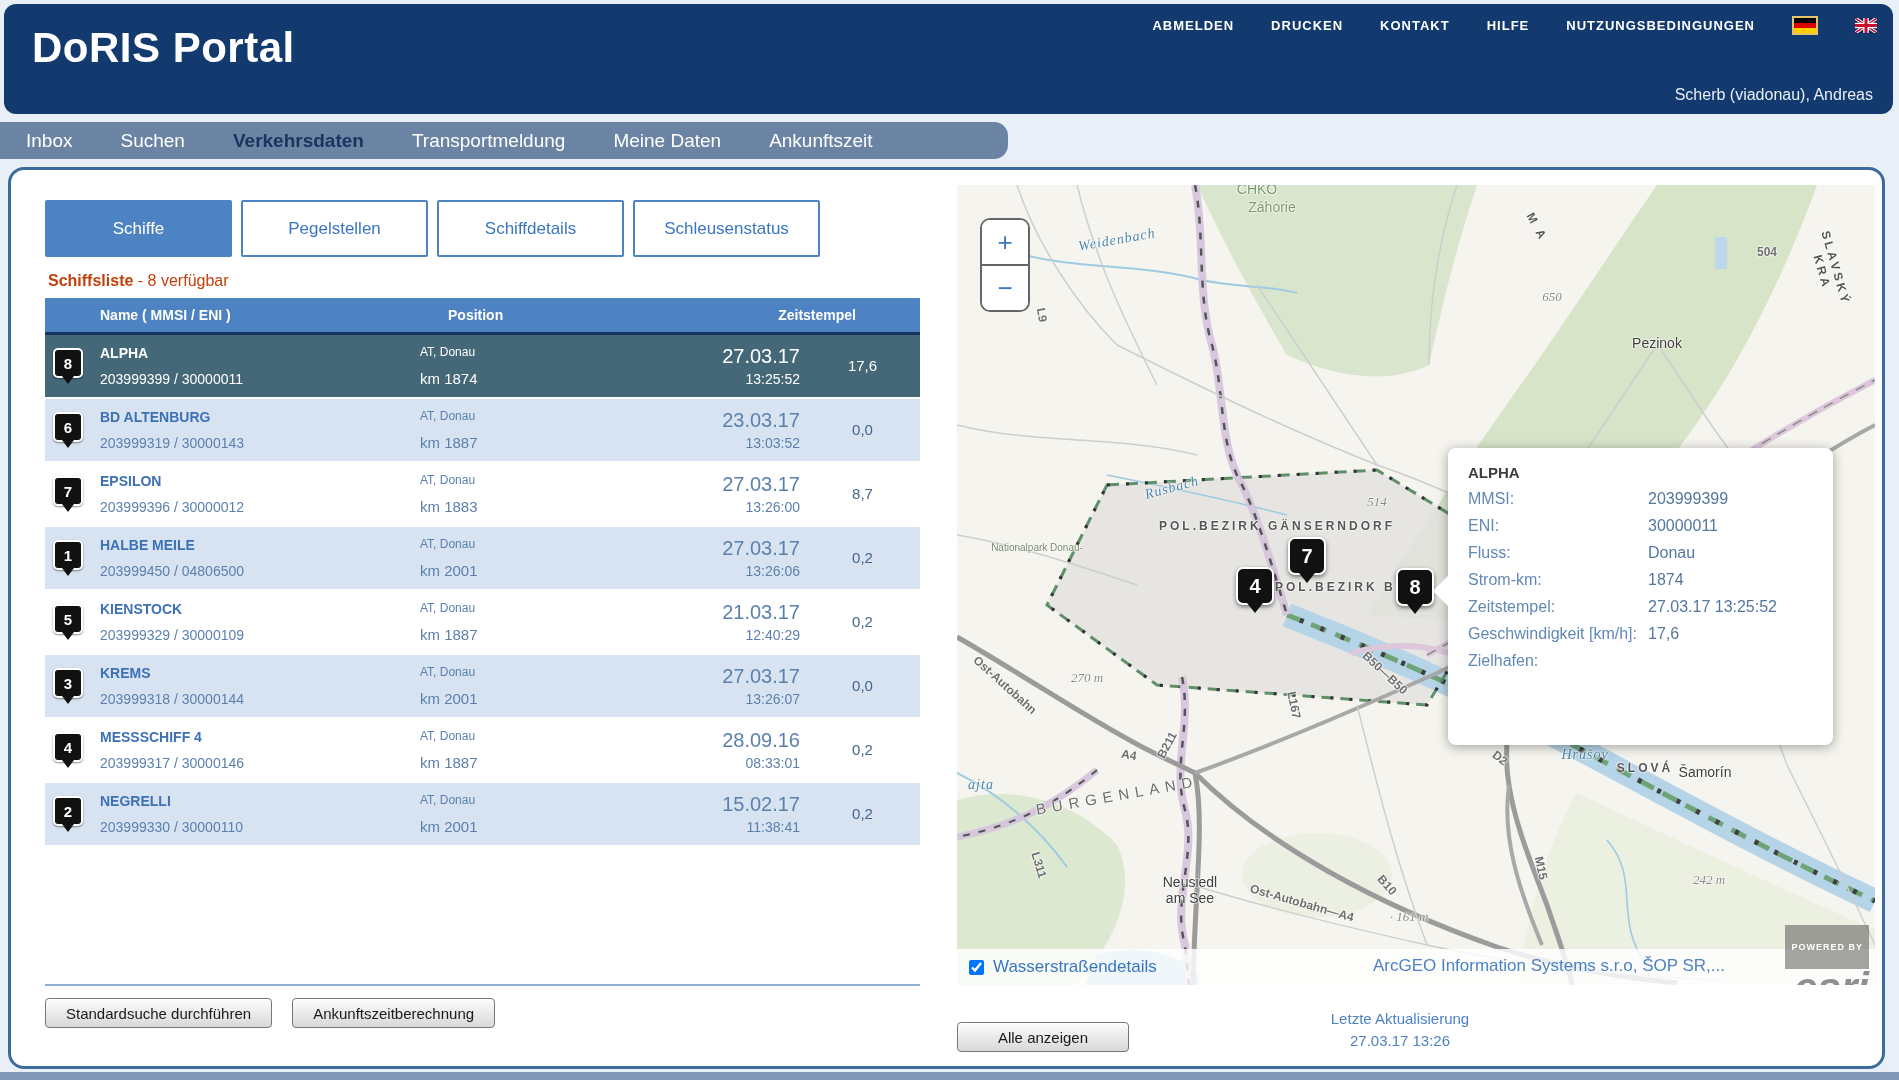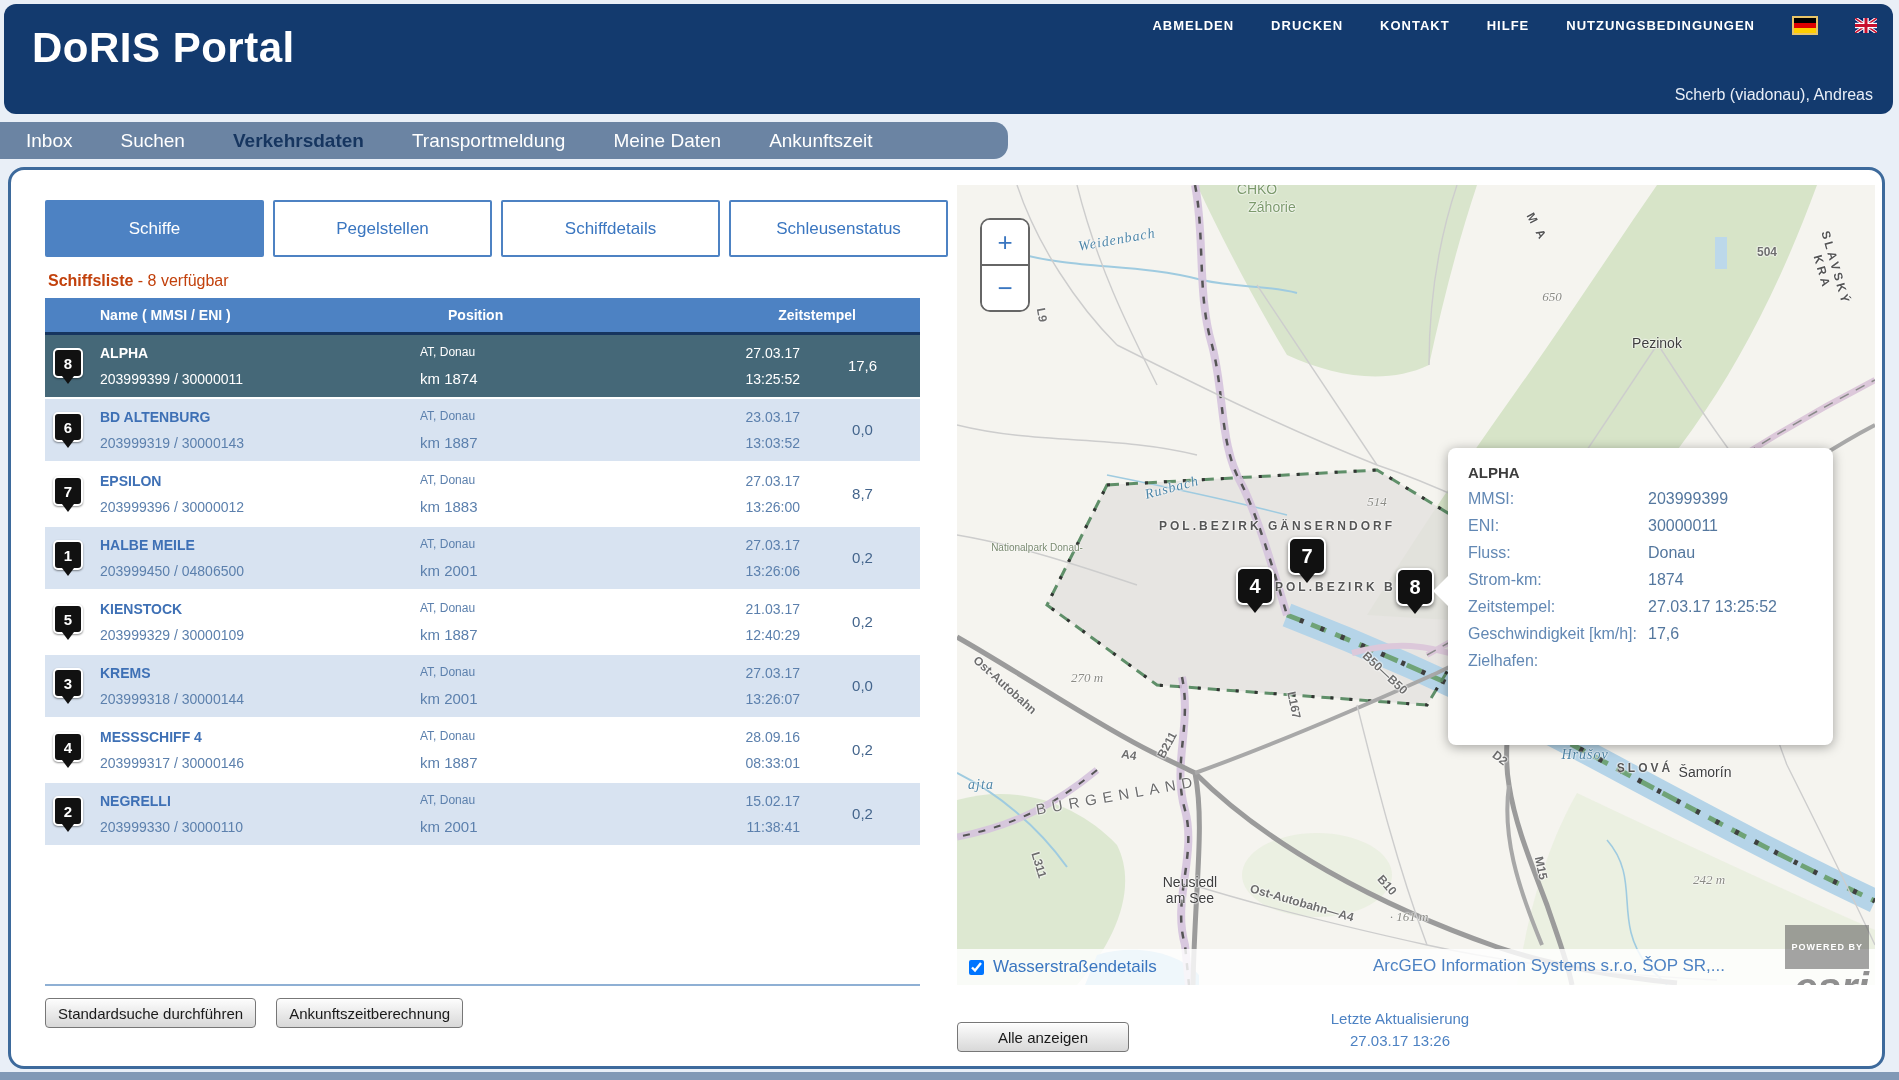--- a/index.html
+++ b/index.html
@@ -18,21 +18,21 @@
   .nav{position:absolute;left:0;top:122px;width:1008px;height:37px;background:#6b84a3;border-radius:0 14px 14px 0;display:flex;align-items:center;gap:48px;padding-left:26px;box-sizing:border-box;}
   .nav-item{color:#fff;font-size:19px;cursor:pointer;white-space:nowrap;}
   .nav-item.active{color:#16355f;font-weight:bold;}
 
   
   .panel{position:absolute;left:8px;top:167px;width:1877px;height:902px;background:#fff;border:3px solid #3d6a9c;border-radius:16px;box-sizing:border-box;}
   .strip-bottom{position:absolute;left:0;top:1072px;width:100%;height:8px;background:#8199b6;}
 
   
   .tabs{position:absolute;left:45px;top:200px;display:flex;gap:9px;}
-  .tab{width:219px;height:57px;box-sizing:border-box;display:flex;align-items:center;justify-content:center;font-size:17px;cursor:pointer;border-radius:2px;}
+  .tab{width:187px;height:57px;box-sizing:border-box;display:flex;align-items:center;justify-content:center;font-size:17px;cursor:pointer;border-radius:2px;}
   .tab.active{background:#4d82c3;color:#fff;}
   .tab.inactive{background:#fff;color:#3a76c0;border:2px solid #4d82c3;}
 
   
   .listtitle{position:absolute;left:48px;top:272px;font-size:16px;color:#c2410c;}
   .listtitle b{font-weight:bold;}
   .table{position:absolute;left:45px;top:298px;width:875px;}
   .thead{display:grid;grid-template-columns:330px 245px 185px 115px;background:#4d82c3;color:#fff;font-weight:bold;font-size:14px;height:34px;align-items:center;border-bottom:3px solid #16355f;gap:28px;}
   .thead .h-name{padding-left:55px;}
   .thead .h-pos{padding-left:45px;}
@@ -43,28 +43,28 @@
   .row.plain{background:#fff;}
   .row.sel{background:#456878;}
   .pin{position:absolute;left:8px;top:13px;width:26px;height:26px;background:#111;border:2px solid #fff;border-radius:5px;color:#fff;font-weight:bold;font-size:15px;display:flex;align-items:center;justify-content:center;box-shadow:0 1px 2px rgba(0,0,0,.45);}
   .pin::after{content:'';position:absolute;top:100%;left:50%;transform:translateX(-50%);border:6px solid transparent;border-top:8px solid #111;}
   .c-name{position:relative;}
   .nm{position:absolute;left:55px;top:10px;font-size:14px;font-weight:bold;color:#3e70b5;}
   .ids{position:absolute;left:55px;top:36px;font-size:14px;color:#5c80ad;}
   .pos1{position:absolute;left:45px;top:10px;font-size:12px;color:#5c80ad;}
   .pos2{position:absolute;left:45px;top:35px;font-size:15px;color:#5c80ad;}
   .c-pos,.c-time,.c-kmh{position:relative;}
-  .dt1{position:absolute;right:5px;top:10px;font-size:14px;color:#5c80ad;}
+  .dt1{position:absolute;right:5px;top:10px;font-size:20px;color:#5c80ad;}
   .dt2{position:absolute;right:5px;top:36px;font-size:14px;color:#5c80ad;}
   .spd{position:absolute;left:0;right:0;top:22px;text-align:center;font-size:15px;color:#44658c;}
   .row.sel .nm,.row.sel .ids,.row.sel .pos1,.row.sel .pos2,.row.sel .dt1,.row.sel .dt2,.row.sel .spd{color:#fff;}
 
   .divider{position:absolute;left:45px;top:984px;width:875px;height:2px;background:#8fb0d4;}
   .btnrow{position:absolute;left:45px;top:998px;display:flex;gap:20px;}
-  .gbtn{height:30px;padding:0 12px;font-size:15px;color:#1a1a1a;background:linear-gradient(#fdfdfd,#d8d8d8);border:1px solid #777;border-radius:4px;box-shadow:inset 0 1px 0 #fff;cursor:pointer;display:flex;align-items:center;font-family:"Liberation Sans",sans-serif;}
+  .gbtn{height:30px;padding:0 20px;font-size:15px;color:#1a1a1a;background:linear-gradient(#fdfdfd,#d8d8d8);border:1px solid #777;border-radius:4px;box-shadow:inset 0 1px 0 #fff;cursor:pointer;display:flex;align-items:center;font-family:"Liberation Sans",sans-serif;}
 
   
   .map{position:absolute;left:957px;top:185px;width:918px;height:800px;background:#f5f4ef;overflow:hidden;cursor:grab;}
   .map svg{position:absolute;left:0;top:0;}
   .ml{position:absolute;white-space:pre-line;text-align:center;text-shadow:0 0 2px #fff,0 0 2px #fff,0 0 2px #fff;pointer-events:none;}
   .ml.town{font-size:14px;color:#3e3e3e;}
   .ml.area{font-size:14px;color:#7c9a6c;}
   .ml.water{font-family:"Liberation Serif",serif;font-style:italic;font-size:14px;color:#4e86a8;letter-spacing:1px;}
   .ml.elev{font-family:"Liberation Serif",serif;font-style:italic;font-size:13px;color:#8b8b85;}
   .ml.road{font-size:12px;color:#6e6e6e;font-weight:bold;}

